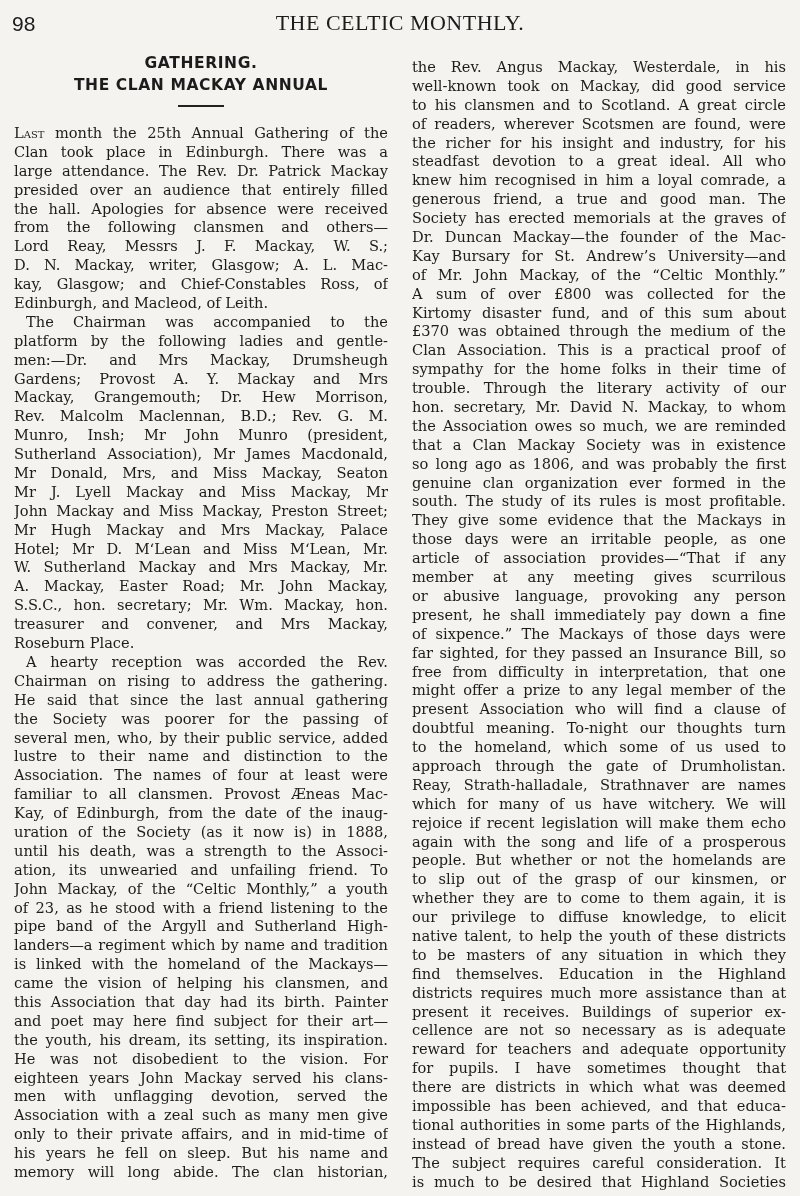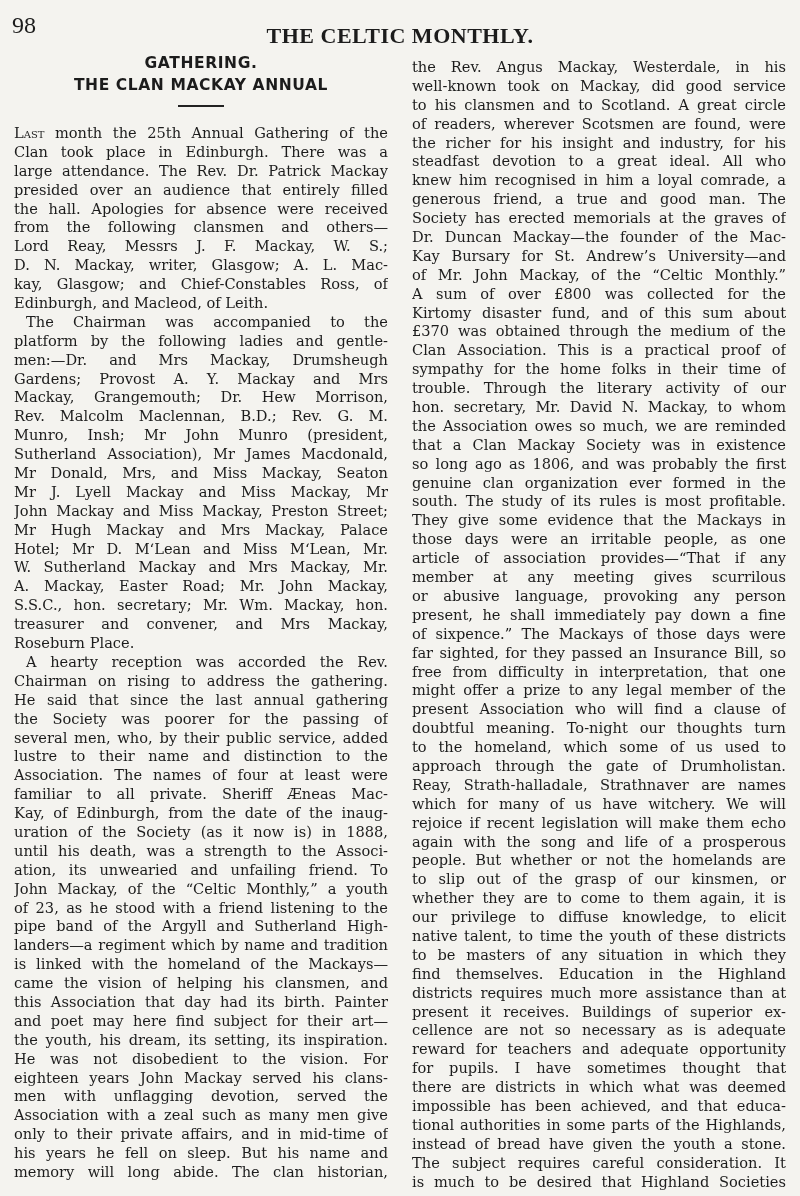--- a/index.html
+++ b/index.html
@@ -5,26 +5,26 @@
     html, body { margin: 0; padding: 0; }
     body {
       width: 800px; height: 1196px; overflow: hidden;
       background: #f4f3ef;
       font-family: "DejaVu Serif", "Liberation Serif", serif;
       color: #1c1c1c;
       position: relative;
     }
     .page-number {
       position: absolute; left: 12px; top: 12px;
-      font-family: Liberation Serif, serif; font-size: 24px;
+      font-family: Liberation Sans, sans-serif; font-size: 21px;
     }
     .running-head {
-      position: absolute; left: 0; right: 0; top: 23px;
+      position: absolute; left: 0; right: 0; top: 10px;
       text-align: center;
-      font-family: "Liberation Serif", serif; font-size: 22px; letter-spacing: 0.5px; font-weight: bold;
+      font-family: "Liberation Serif", serif; font-size: 22px; letter-spacing: 0.5px;
     }
     .col {
       position: absolute; top: 52px;
     }
     .col-left { left: 14px; width: 374px; }
     .col-right { left: 412px; width: 374px; top: 58px; }
     .article-title {
       font-family: "DejaVu Sans", "Liberation Sans", sans-serif;
       font-weight: bold; font-size: 15.5px; text-align: center;
       line-height: 22px; letter-spacing: 0.6px; margin-top: 0;
@@ -82,21 +82,21 @@
       <div class="line">S.S.C., hon. secretary; Mr. Wm. Mackay, hon.</div>
       <div class="line">treasurer and convener, and Mrs Mackay,</div>
       <div class="line last">Roseburn Place.</div>
       <div class="line indent">A hearty reception was accorded the Rev.</div>
       <div class="line">Chairman on rising to address the gathering.</div>
       <div class="line">He said that since the last annual gathering</div>
       <div class="line">the Society was poorer for the passing of</div>
       <div class="line">several men, who, by their public service, added</div>
       <div class="line">lustre to their name and distinction to the</div>
       <div class="line">Association.  The names of four at least were</div>
-      <div class="line">familiar to all private.  Sheriff Æneas Mac-</div>
+      <div class="line">familiar to all clansmen.  Provost Æneas Mac-</div>
       <div class="line">Kay, of Edinburgh, from the date of the inaug-</div>
       <div class="line">uration of the Society (as it now is) in 1888,</div>
       <div class="line">until his death, was a strength to the Associ-</div>
       <div class="line">ation, its unwearied and unfailing friend.  To</div>
       <div class="line">John Mackay, of the “Celtic Monthly,” a youth</div>
       <div class="line">of 23, as he stood with a friend listening to the</div>
       <div class="line">pipe band of the Argyll and Sutherland High-</div>
       <div class="line">landers—a regiment which by name and tradition</div>
       <div class="line">is linked with the homeland of the Mackays—</div>
       <div class="line">came the vision of helping his clansmen, and</div>
@@ -154,21 +154,21 @@
       <div class="line">to the homeland, which some of us used to</div>
       <div class="line">approach through the gate of Drumholistan.</div>
       <div class="line">Reay, Strath-halladale, Strathnaver are names</div>
       <div class="line">which for many of us have witchery.  We will</div>
       <div class="line">rejoice if recent legislation will make them echo</div>
       <div class="line">again with the song and life of a prosperous</div>
       <div class="line">people.  But whether or not the homelands are</div>
       <div class="line">to slip out of the grasp of our kinsmen, or</div>
       <div class="line">whether they are to come to them again, it is</div>
       <div class="line">our privilege to diffuse knowledge, to elicit</div>
-      <div class="line">native talent, to time the youth of these districts</div>
+      <div class="line">native talent, to help the youth of these districts</div>
       <div class="line">to be masters of any situation in which they</div>
       <div class="line">find themselves.  Education in the Highland</div>
       <div class="line">districts requires much more assistance than at</div>
       <div class="line">present it receives.  Buildings of superior ex-</div>
       <div class="line">cellence are not so necessary as is adequate</div>
       <div class="line">reward for teachers and adequate opportunity</div>
       <div class="line">for pupils.  I have sometimes thought that</div>
       <div class="line">there are districts in which what was deemed</div>
       <div class="line">impossible has been achieved, and that educa-</div>
       <div class="line">tional authorities in some parts of the Highlands,</div>

